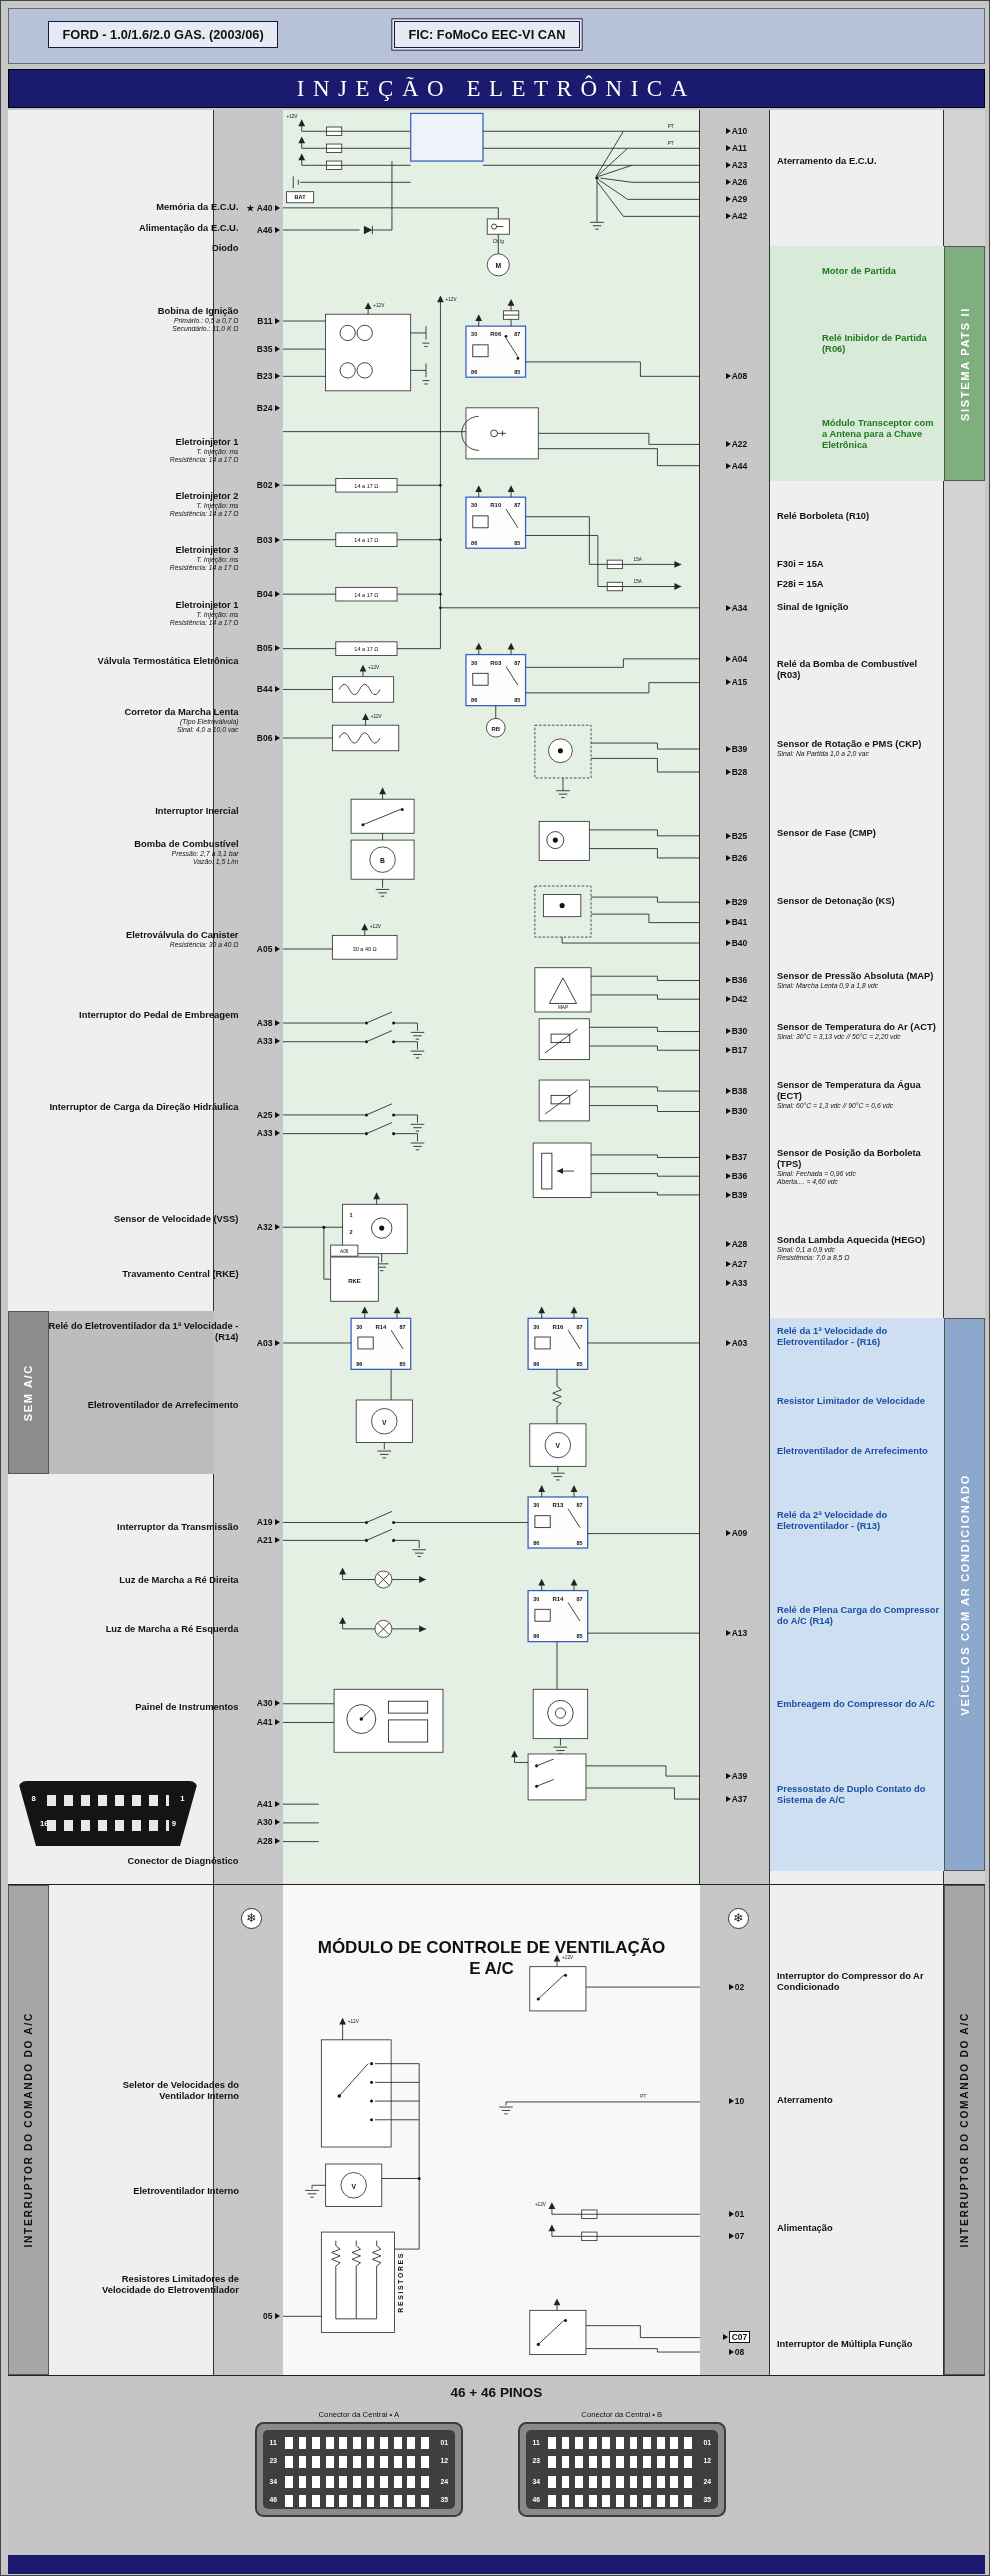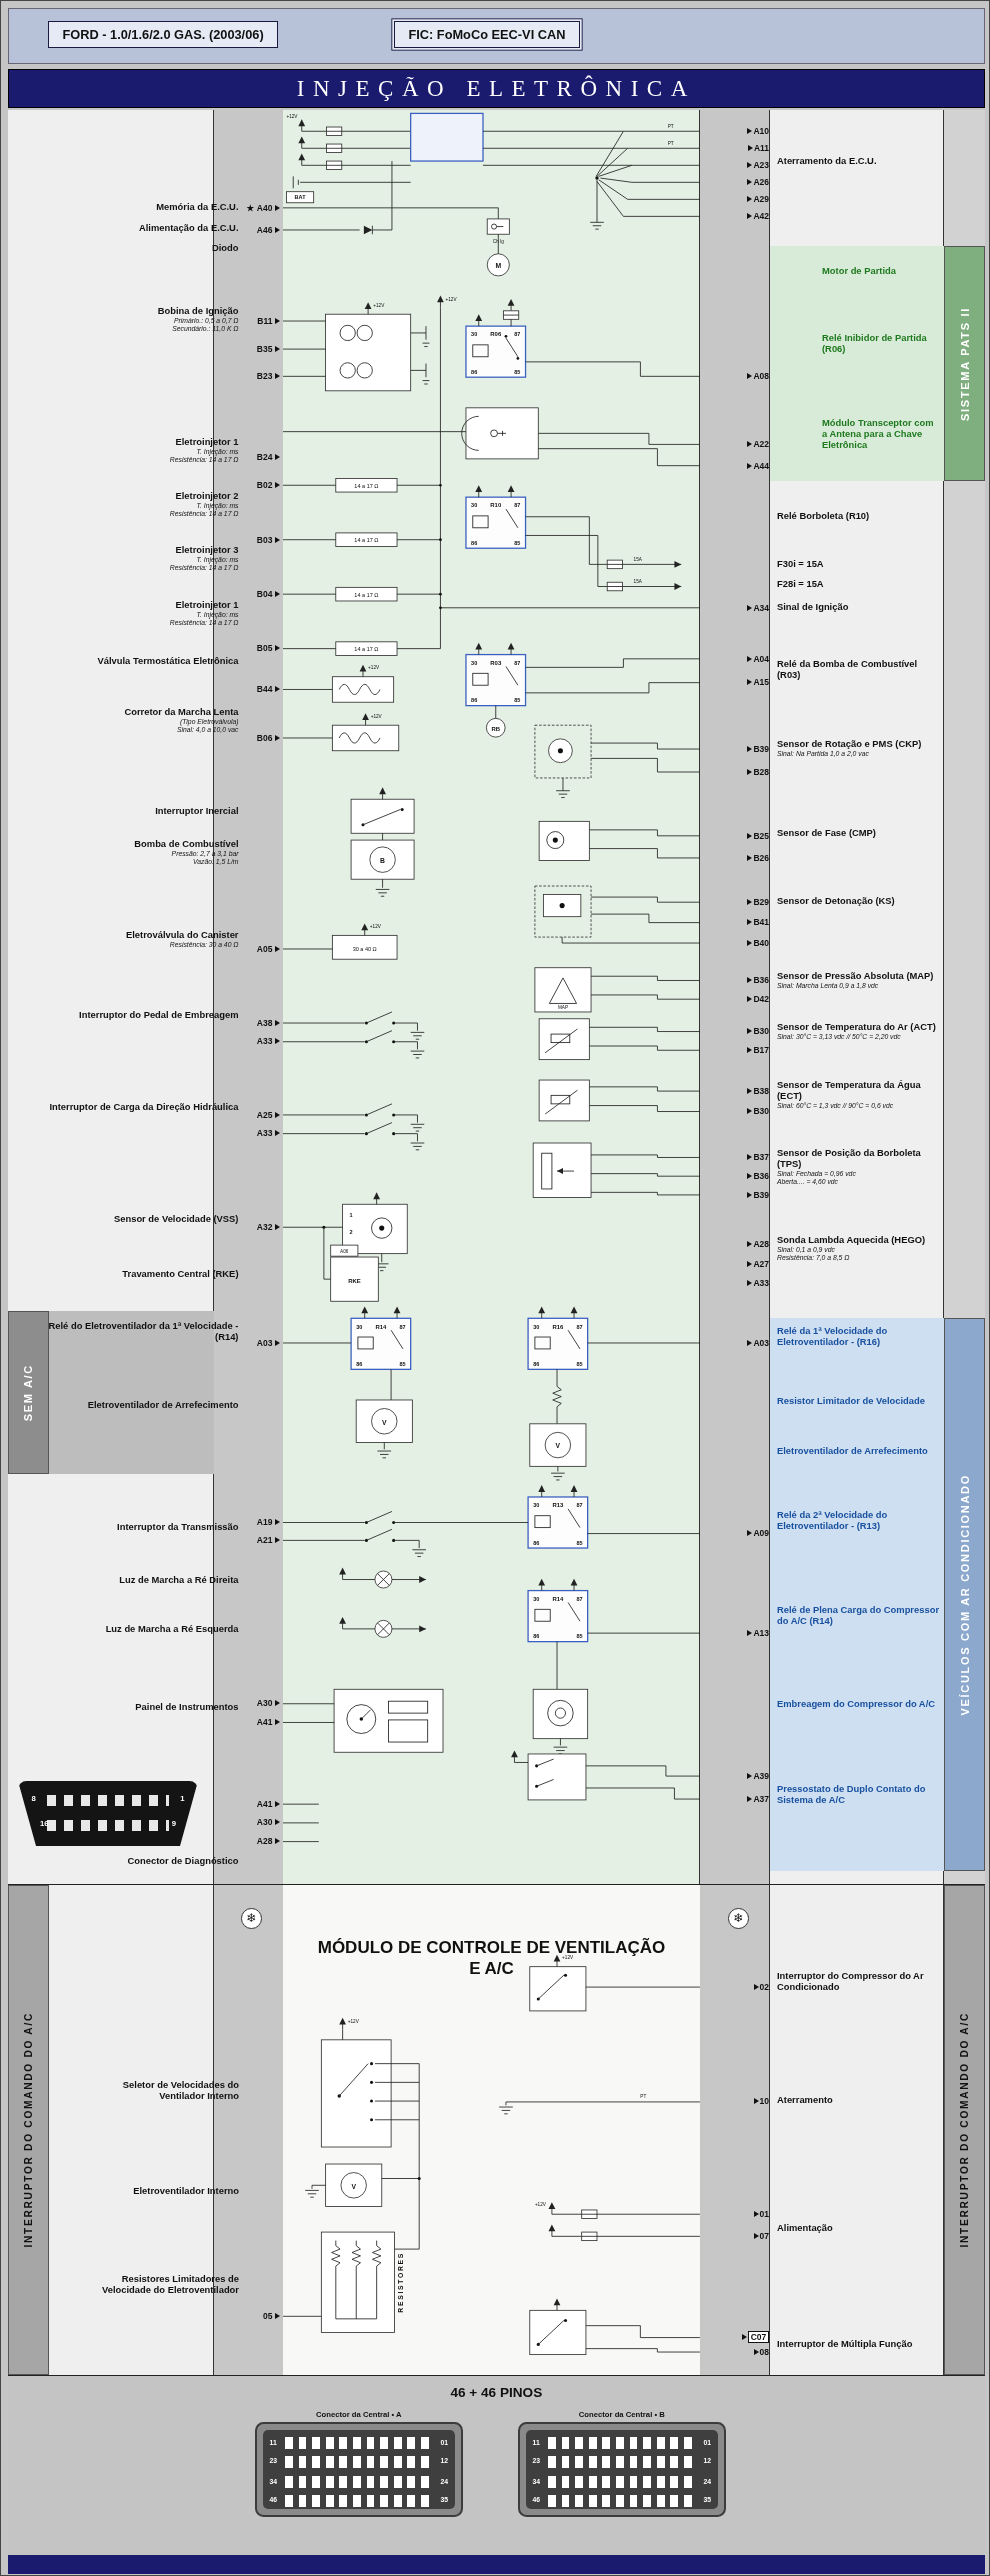--- a/index.html
+++ b/index.html
@@ -33,21 +33,21 @@
   
   .llabel{position:absolute;left:8.5px;width:197px;text-align:right;color:#111;margin-left:32px;}
   .rlabel{position:absolute;left:776px;width:163px;text-align:left;color:#111;}
   .lt{font-size:9.4px;font-weight:bold;line-height:1.15;}
   .ls{font-size:6.8px;font-style:italic;line-height:1.2;}
   .green .lt{color:#1f7a1f;margin-left:45px;}
   .blue .lt{color:#17509e;}
   
   .pin{position:absolute;height:12px;display:flex;align-items:center;font-size:8.5px;font-weight:bold;color:#111;}
   .lpin{left:214px;width:65px;justify-content:flex-end;gap:2.6px;}
-  .rpin{left:703px;width:65px;justify-content:flex-end;gap:1px;}
+  .rpin{left:703px;width:65px;justify-content:center;gap:1px;}
   .tri-r{width:0;height:0;border-top:3.4px solid transparent;border-bottom:3.4px solid transparent;border-left:5.1px solid #111;}
   .boxed{border:0.9px solid #111;background:#fff;padding:0 1.7px;}
   .star{color:#111;font-size:8.5px;}
   .snow{position:absolute;font-size:12px;color:#111;border:0.9px solid #333;border-radius:50%;background:#fff;width:18.7px;height:18.7px;display:flex;align-items:center;justify-content:center;}
   
   svg.cx{position:absolute;overflow:visible;}
   svg .w{stroke:#222;fill:none;stroke-width:1;}
   svg .bx{fill:#fff;stroke:#333;stroke-width:1;}
   svg .rly{fill:#fdfdfd;stroke:#3a5fc0;stroke-width:1.5;}
   svg .dash{fill:none;stroke:#333;stroke-width:1;stroke-dasharray:3,2;}
@@ -57,21 +57,21 @@
   .tb{font-weight:bold;}
   
   .acm-title{position:absolute;left:316px;top:1936px;width:349px;text-align:center;font-size:17px;font-weight:bold;color:#111;line-height:1.25;}
   
   .obd{position:absolute;left:17px;top:1780px;width:180px;height:65px;background:#141414;clip-path:polygon(0 0,100% 0,90% 100%,10% 100%);border-radius:8.5px;}
   .obd-row{position:absolute;left:29px;right:29px;height:11px;background:repeating-linear-gradient(90deg,#e8e8e8 0 9.4px,#141414 9.4px 17px);}
   .obd-num{position:absolute;color:#fff;font-size:7.7px;font-weight:bold;}
   
   .footer{position:absolute;left:6.8px;top:2374px;width:977px;height:184px;background:#c4c4c4;border-top:1.7px solid #222;}
   .pinos{position:absolute;left:0;top:8.5px;width:100%;text-align:center;font-size:13.6px;font-weight:bold;color:#111;}
-  .connlab{position:absolute;top:34px;width:208px;text-align:center;font-size:7.7px;font-weight:bold;color:#111;}
+  .connlab{position:absolute;top:34px;width:208px;text-align:center;font-size:7.7px;font-weight:normal;color:#111;}
   .conn{position:absolute;top:46px;width:208px;height:95px;background:#8a8a8a;border:2.6px solid #3c3c3c;border-radius:8.5px;box-sizing:border-box;}
   .conn-in{position:absolute;left:6px;right:6px;top:6px;bottom:6px;background:#3f3f3f;border-radius:5.1px;}
   .prow{position:absolute;left:22px;right:22px;height:12px;background:repeating-linear-gradient(90deg,#fff 0 7.7px,#3f3f3f 7.7px 13.6px);}
   .pnum{position:absolute;color:#fff;font-size:6.8px;font-weight:bold;}
   .navy-bottom{position:absolute;left:6.8px;top:2554px;width:977px;height:18.7px;background:#1a1a6e;}
 </style>
 </head>
 <body>
 
 <div class="page">
@@ -330,21 +330,21 @@
       <span class="tri-r"></span>
     </div>
   <div class="pin lpin" style="top:342px">
       <span>B35</span>
       <span class="tri-r"></span>
     </div>
   <div class="pin lpin" style="top:369px">
       <span>B23</span>
       <span class="tri-r"></span>
     </div>
-  <div class="pin lpin" style="top:450px">
+  <div class="pin lpin" style="top:401px">
       <span>B24</span>
       <span class="tri-r"></span>
     </div>
   <div class="pin lpin" style="top:478px">
       <span>B02</span>
       <span class="tri-r"></span>
     </div>
   <div class="pin lpin" style="top:533px">
       <span>B03</span>
       <span class="tri-r"></span>

